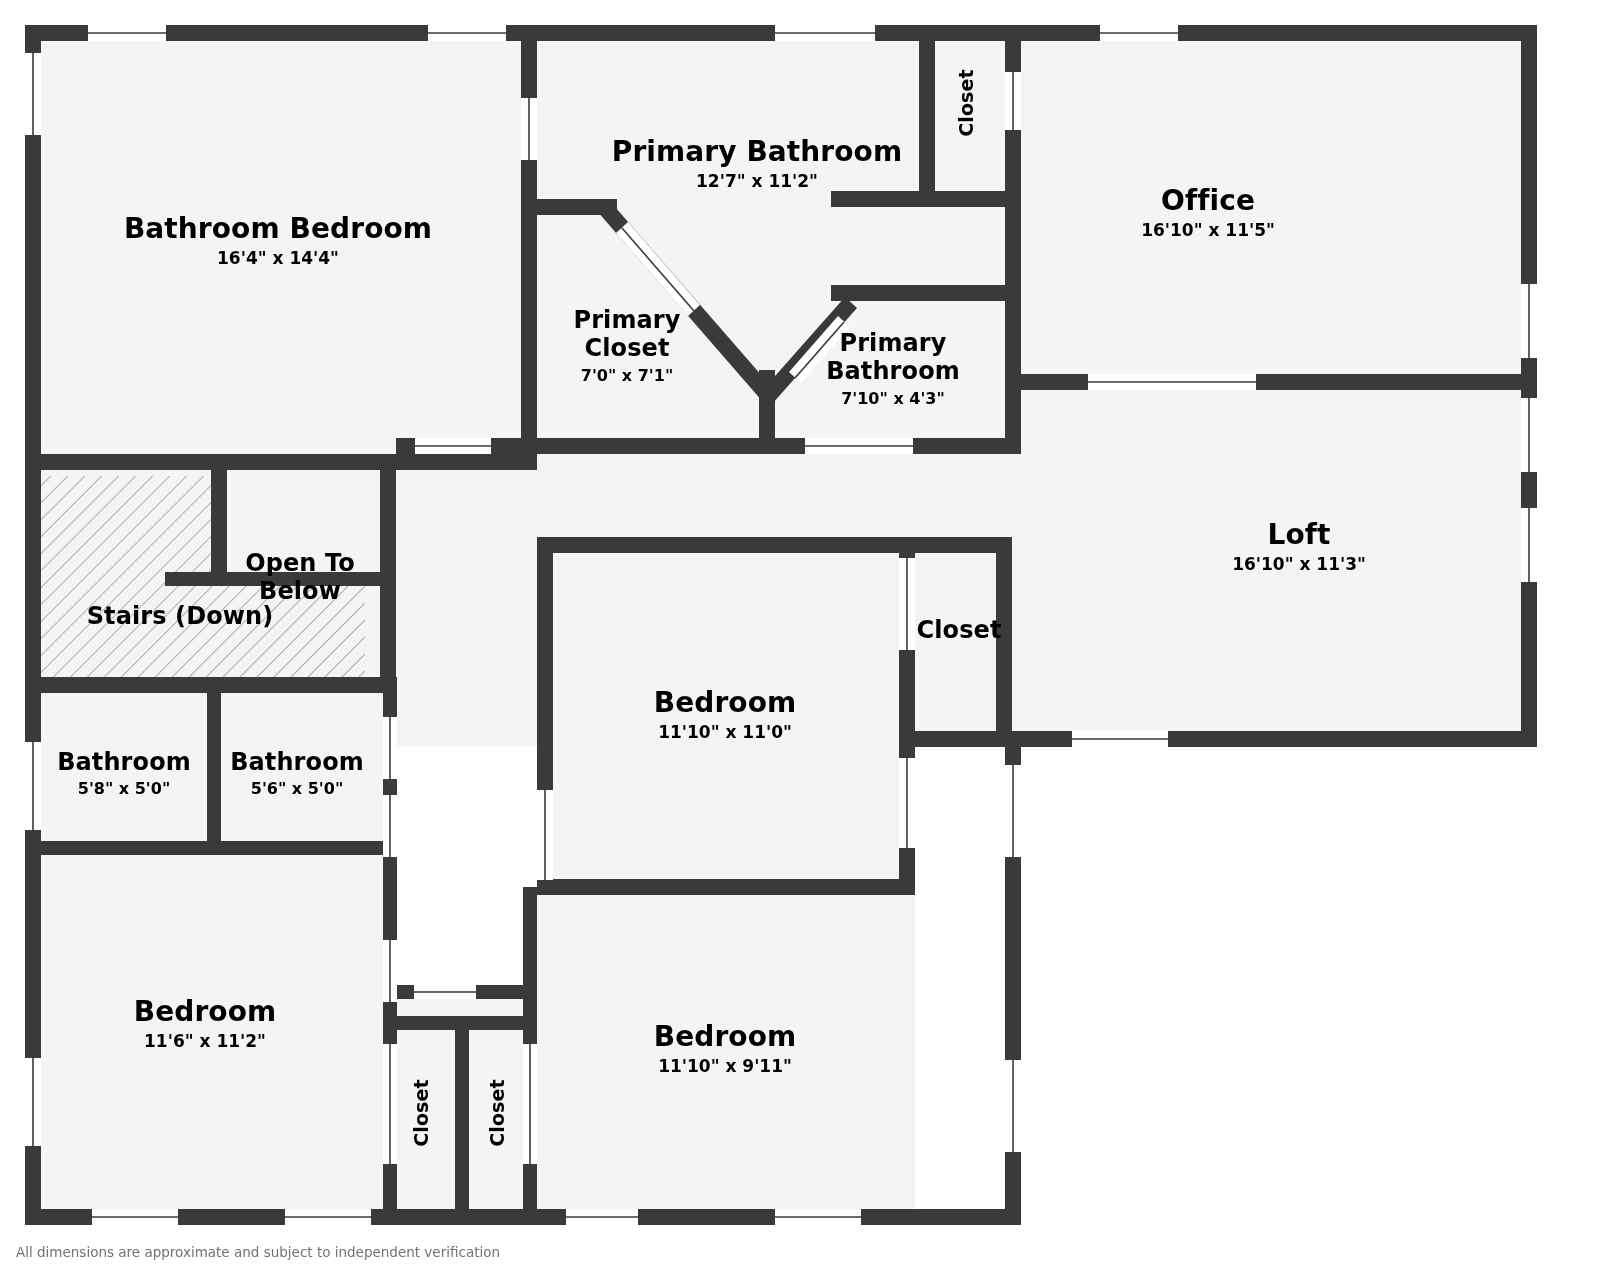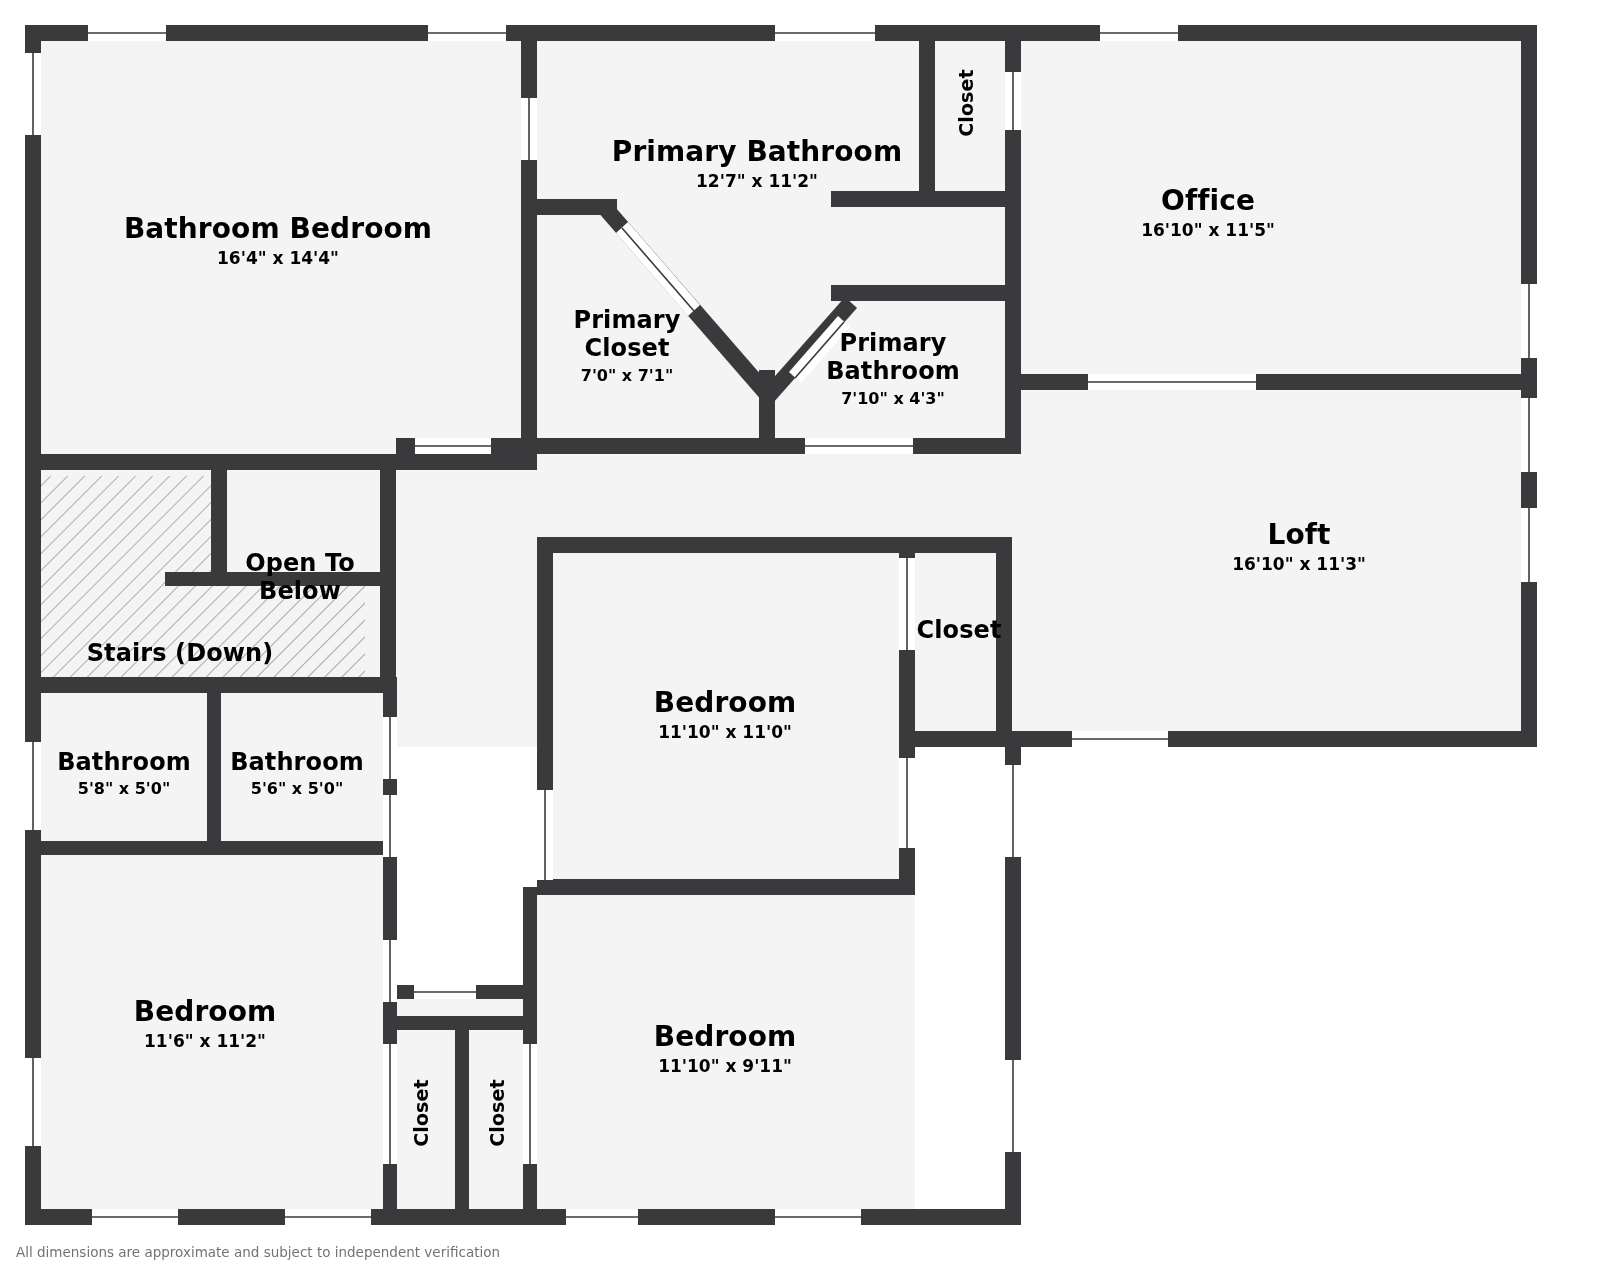--- a/index.html
+++ b/index.html
@@ -324,21 +324,21 @@
 
     <div class="room-label" style="left:1263px; top:546px;margin-left:36px;">
       <div class="room-name">Loft</div>
       <div class="room-dims">16'10" x 11'3"</div>
     </div>
 
     <div class="room-label small" style="left:300px; top:532px;margin-top:45px;">
       <div class="room-name multiline">Open To<br>Below</div>
     </div>
 
-    <div class="room-label small" style="left:180px; top:616px;margin-top:37px;">
+    <div class="room-label small" style="left:180px; top:616px;">
       <div class="room-name">Stairs (Down)</div>
     </div>
 
     <div class="room-label small" style="left:124px; top:773px;">
       <div class="room-name">Bathroom</div>
       <div class="room-dims">5'8" x 5'0"</div>
     </div>
 
     <div class="room-label small" style="left:297px; top:773px;">
       <div class="room-name">Bathroom</div>

